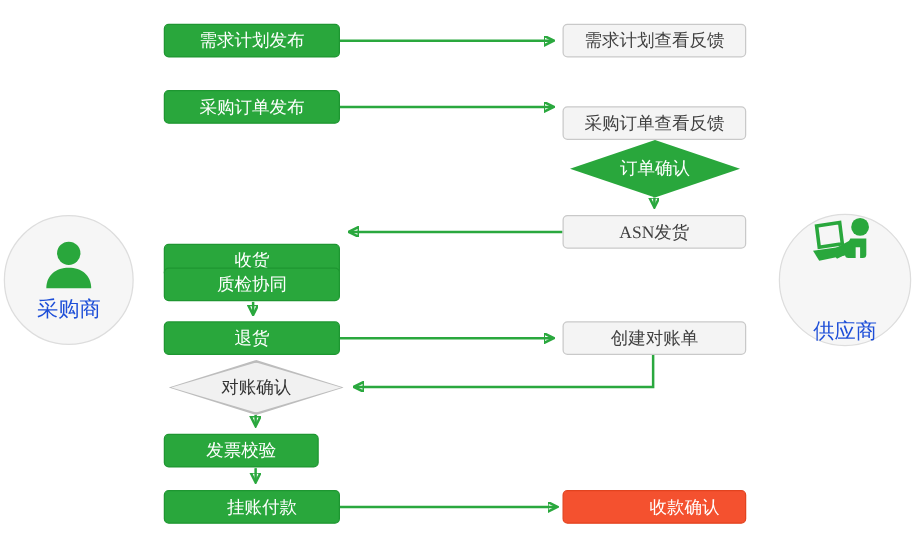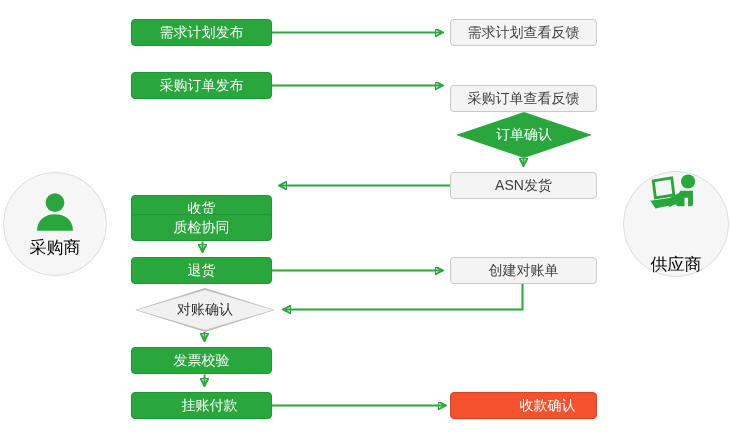--- a/index.html
+++ b/index.html
@@ -1,34 +1,34 @@
 <!DOCTYPE html>
 <html><head>
 <meta charset="utf-8">
 <style>
   html,body{margin:0;padding:0;background:#fff;}
   body{font-family:"Liberation Sans","DejaVu Sans",sans-serif;}
-  .canvas{position:relative;width:731px;height:436px;background:#fff;overflow:hidden;}
+  .canvas{position:relative;width:731px;height:436px;background:#fff;overflow:hidden;font-family:Liberation Serif, serif;}
   .connectors{position:absolute;left:0;top:0;z-index:1;}
   .connectors path{stroke:#2AA83E;stroke-width:2;fill:none;}
   .node{position:absolute;z-index:2;display:flex;align-items:center;justify-content:center;
         font-size:14px;box-sizing:border-box;text-align:center;}
   .proc-green{background:#29A73C;border:1px solid #1E9631;border-radius:4px;color:#fff;}
   .proc-gray{background:#F4F4F4;border:1px solid #C9C9C9;border-radius:4px;color:#404040;}
   .proc-red{background:#F4512F;border:1px solid #E2431F;border-radius:4px;color:#fff;padding-left:48px;}
   .diamond-green{background:#29A73C;color:#fff;
         clip-path:polygon(50% 0,100% 50%,50% 100%,0 50%);}
   .diamond-gray-outer{position:absolute;z-index:2;background:#BDBDBD;
         clip-path:polygon(50% 0,100% 50%,50% 100%,0 50%);}
   .diamond-gray-inner{position:absolute;left:2px;top:2px;right:2px;bottom:2px;
         background:#F1F1F1;clip-path:polygon(50% 0,100% 50%,50% 100%,0 50%);
         display:flex;align-items:center;justify-content:center;font-size:14px;color:#333;}
   .actor{position:absolute;z-index:2;border-radius:50%;background:#F6F6F6;border:1px solid #DDDDDD;
         display:flex;flex-direction:column;align-items:center;justify-content:center;box-sizing:border-box;}
-  .actor .label{font-size:17px;color:#000000;margin-top:2px;}
+  .actor .label{font-size:17px;color:#1d4ed8;margin-top:2px;}
   .actor svg{display:block;}
 </style>
 </head>
 <body>
 
 <div class="canvas">
 
   <svg class="connectors" width="731" height="436">
     <defs>
       <marker id="ar" markerWidth="9" markerHeight="9" refX="7" refY="4" orient="auto" markerUnits="userSpaceOnUse">
@@ -56,21 +56,21 @@
   <div class="node proc-green" style="left:131px;top:172px;width:141px;height:27px;margin-top:23px;">收货</div>
 
   <div class="node proc-green" style="left:131px;top:214px;width:141px;height:27px;">质检协同</div>
 
   <div class="node proc-green" style="left:131px;top:257px;width:141px;height:27px;">退货</div>
 
   <div class="diamond-gray-outer" style="left:135px;top:288px;width:140px;height:44px;">
     <div class="diamond-gray-inner">对账确认</div>
   </div>
 
-  <div class="node proc-green" style="left:131px;top:347px;width:141px;height:27px;">发票校验</div>
+  <div class="node proc-green" style="left:131px;top:347px;width:124px;height:27px;">发票校验</div>
 
   <div class="node proc-green" style="left:131px;top:392px;width:141px;height:27px;padding-left:16px;">挂账付款</div>
 
   <div class="node proc-gray" style="left:450px;top:19px;width:147px;height:27px;">需求计划查看反馈</div>
 
   <div class="node proc-gray" style="left:450px;top:72px;width:147px;height:27px;margin-top:13px;">采购订单查看反馈</div>
 
   <div class="node diamond-green" style="left:456px;top:112px;width:136px;height:46px;">订单确认</div>
 
   <div class="node proc-gray" style="left:450px;top:172px;width:147px;height:27px;">ASN发货</div>

